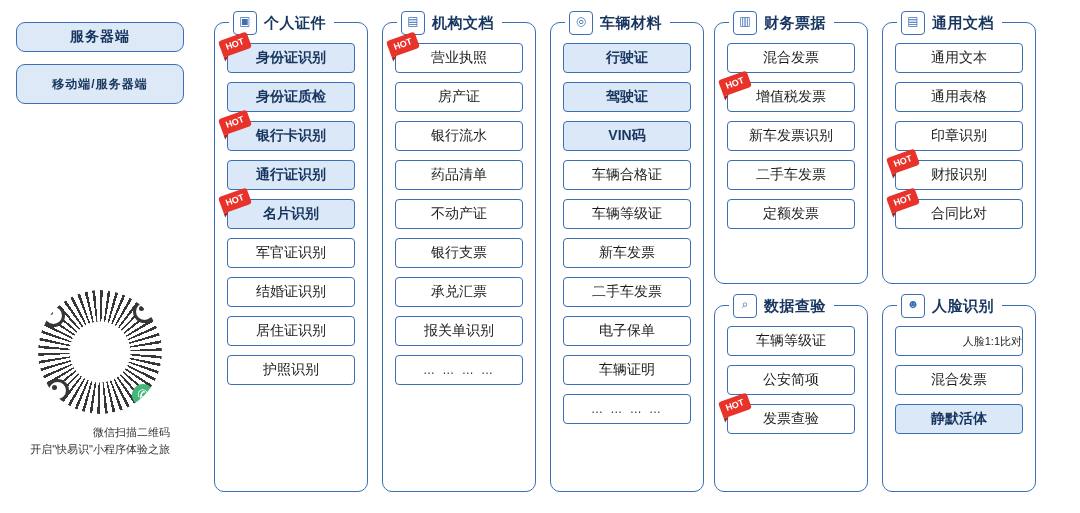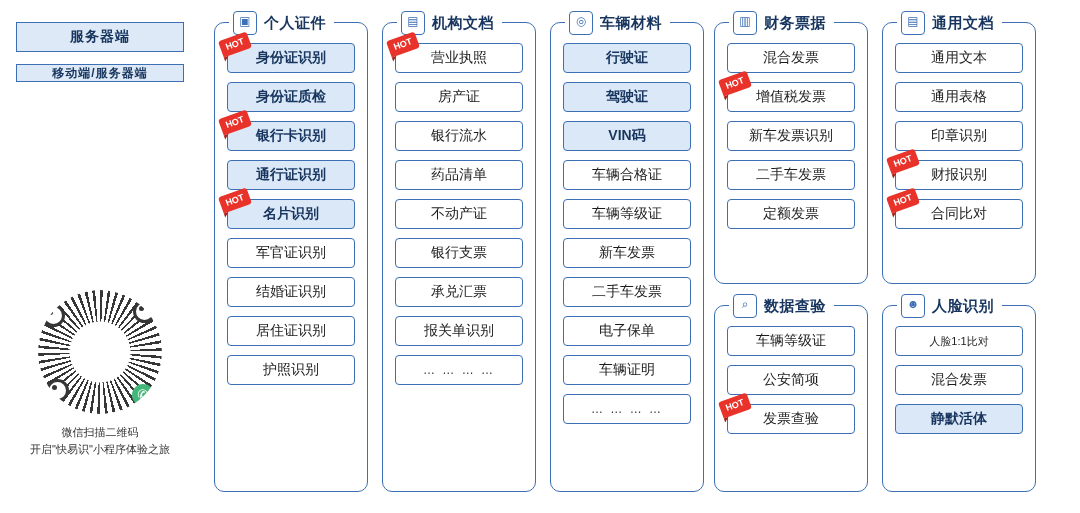--- a/index.html
+++ b/index.html
@@ -25,32 +25,32 @@
     position: absolute;
     left: 16px;
     top: 22px;
     width: 168px;
   }
   .pill {
     box-sizing: border-box;
     width: 168px;
     height: 30px;
     border: 1px solid #3c6fb4;
-    border-radius: 0;
+    border-radius: 9px;
     background: #dde9f7;
     color: #17355e;
     font-weight: bold;
     font-size: 14px;
     display: flex;
     align-items: center;
     justify-content: center;
     letter-spacing: 1px;
   }
   .pill.small {
-    height: 18px;
+    height: 40px;
     font-size: 12px;
     margin-top: 12px;
   }
 
   
   .qr-wrap {
     position: absolute;
     left: 30px;
     top: 290px;
     width: 140px;
@@ -113,20 +113,21 @@
     color: #fff;
     font-size: 13px;
     line-height: 22px;
     text-align: center;
   }
   .qr-caption {
     margin-top: 10px;
     font-size: 11px;
     color: #333;
     line-height: 17px;
+    text-align: right;
   }
 
   
   .panel {
     position: absolute;
     box-sizing: border-box;
     border: 1.5px solid #3c6fb4;
     border-radius: 10px;
     background: #ffffff;
     padding: 20px 12px 12px 12px;
@@ -179,20 +180,21 @@
     justify-content: center;
     white-space: nowrap;
   }
   .item.hl {
     background: #dbe8f7;
     font-weight: bold;
     color: #17355e;
   }
   .item.tiny {
     font-size: 11px;
+    justify-content: flex-end;
   }
   .item.dots {
     color: #333;
     letter-spacing: 2px;
     font-size: 12px;
   }
   .hot {
     position: absolute;
     left: -8px;
     top: -8px;

